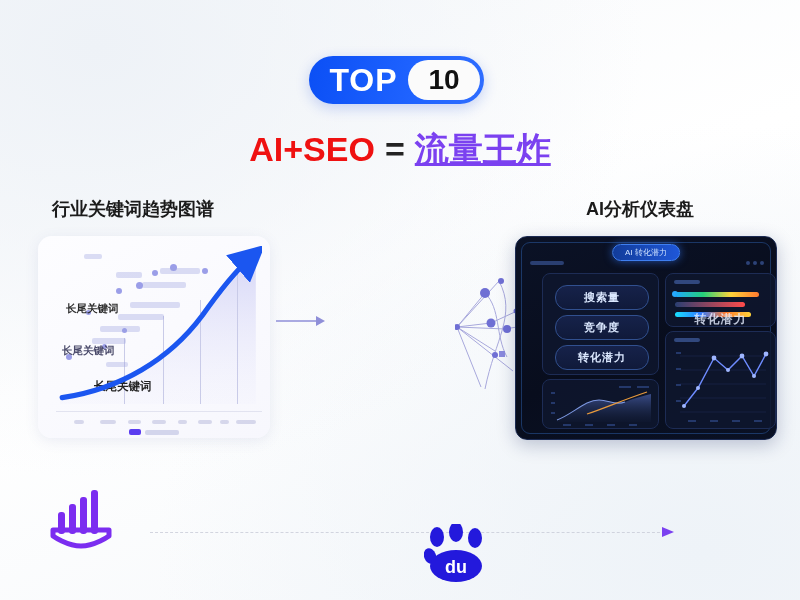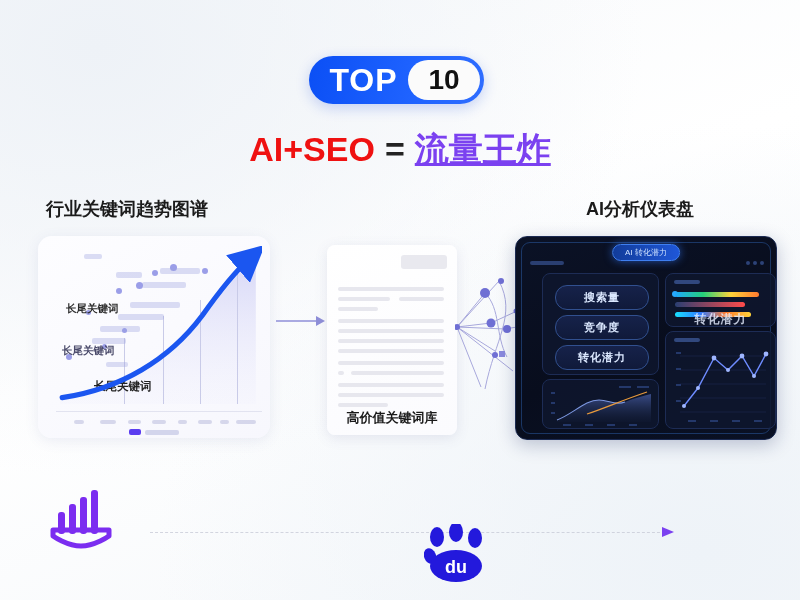--- a/index.html
+++ b/index.html
@@ -35,21 +35,21 @@
   .title-row{
     position:absolute;left:0;top:127px;width:800px;text-align:center;
     font-size:34px;font-weight:bold;white-space:nowrap;
   }
   .t-red{color:#ef1111;}
   .t-eq{color:#232323;margin:0 10px;}
   .t-pur{color:#7b41f0;text-decoration:underline;}
 
   
   .cap{position:absolute;font-size:18px;font-weight:bold;color:#1b1b1b;}
-  .cap-left{left:46px;top:197px;}
+  .cap-left{left:52px;top:197px;}
   .cap-right{left:586px;top:197px;}
 
   
   .card-left{
     position:absolute;left:38px;top:236px;width:232px;height:202px;
     background:linear-gradient(150deg,#fdfdff 0%,#f7f7fd 100%);
     border-radius:14px;box-shadow:0 3px 14px rgba(80,90,160,.10);
     overflow:hidden;
   }
   .lc-plot{position:absolute;left:18px;top:10px;right:8px;bottom:34px;}
@@ -228,38 +228,20 @@
       <span class="sw"></span>
       <span class="lbl"></span>
     </div>
   </div>
 
   <svg class="arrow1" viewBox="0 0 50 12">
     <line x1="0" y1="6" x2="40" y2="6" stroke="#8f8fd8" stroke-width="1.6"></line>
     <path d="M40,1 L49,6 L40,11 Z" fill="#8f8fd8"></path>
   </svg>
 
-  <div class="card-doc">
-    <div class="doc-chip"></div>
-    <div class="doc-line" style="top:42px;width:106px;"></div>
-    <div class="doc-line" style="top:52px;width:52px;"></div>
-    <div class="doc-line" style="top:52px;left:72px;width:45px;"></div>
-    <div class="doc-line" style="top:62px;width:40px;"></div>
-    <div class="doc-line" style="top:74px;width:106px;"></div>
-    <div class="doc-line" style="top:84px;width:106px;"></div>
-    <div class="doc-line" style="top:94px;width:106px;"></div>
-    <div class="doc-line" style="top:104px;width:106px;"></div>
-    <div class="doc-line" style="top:116px;width:106px;"></div>
-    <div class="doc-line" style="top:126px;width:6px;"></div>
-    <div class="doc-line" style="top:126px;left:24px;width:93px;"></div>
-    <div class="doc-line" style="top:138px;width:106px;"></div>
-    <div class="doc-line" style="top:148px;width:106px;"></div>
-    <div class="doc-line" style="top:158px;width:50px;"></div>
-    <div class="doc-cap">高价值关键词库</div>
-  </div>
 
   <svg class="netgraph" viewBox="0 0 75 130">
     <g stroke="#9a9ad6" stroke-width="1" fill="none" opacity=".85">
       <path d="M2,62 L30,28"></path>
         <path d="M2,62 L44,16"></path>
         <path d="M2,62 L36,58"></path>
       <path d="M2,62 L50,64"></path>
         <path d="M2,62 L40,86"></path>
         <path d="M2,62 L58,106"></path>
       <path d="M2,62 L26,122"></path>

